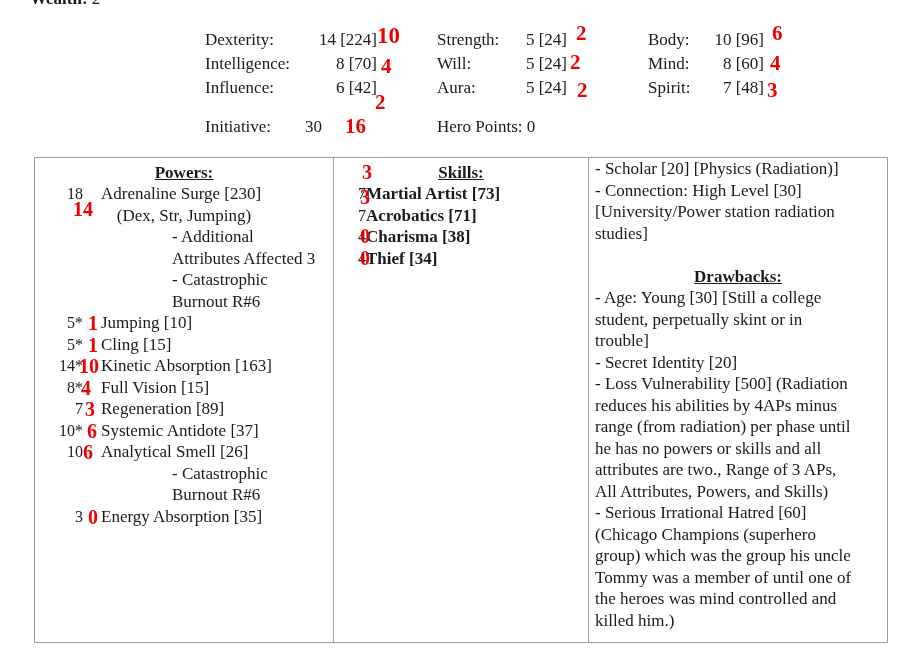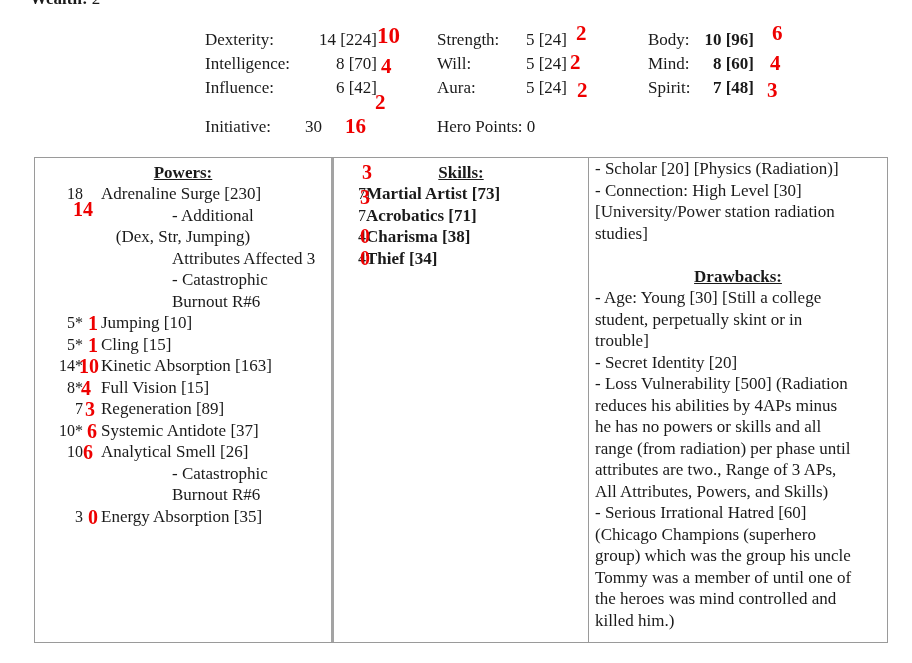--- a/index.html
+++ b/index.html
@@ -61,21 +61,21 @@
     top: 0;
   }
   .attr-val {
     position: absolute;
     top: 0;
     text-align: right;
     white-space: pre;
   }
   .c1 .attr-val { left: 86px; width: 86px; }
   .c2 .attr-val { left: 60px; width: 70px; }
-  .c3 .attr-val { left: 30px; width: 76px; font-weight: bold; }
+  .c3 .attr-val { left: 40px; width: 76px; }
 
   .redmark {
     position: absolute;
     color: #EE0000;
     font-weight: bold;
     font-family: "Liberation Serif", "DejaVu Serif", serif;
     line-height: 1;
     white-space: nowrap;
   }
 
@@ -108,21 +108,21 @@
     border: 1px solid #9a9a9a;
     box-sizing: border-box;
     display: flex;
     background: #fff;
   }
   .col {
     position: relative;
     box-sizing: border-box;
     padding: 0;
   }
-  .col-powers     { width: 299px; border-right: 3px solid #a3a3a3; }
+  .col-powers     { width: 299px; border-right: 1px solid #a3a3a3; }
   .col-skills     { width: 255px; border-right: 1px solid #9a9a9a; }
   .col-advantages { width: 298px; }
 
   .col-head {
     text-align: center;
     font-weight: bold;
     text-decoration: underline;
     font-size: 17px;
     margin-top: 5px;
     margin-bottom: 0px;
@@ -253,22 +253,22 @@
   <div class="sheet-table">
 
     <div class="col col-powers">
       <div class="col-head">Powers:</div>
 
       <div class="entry">
         <span class="num">18</span>
         <span class="redmark" style="left:38px; top:16px; font-size:20px;">14</span>
         <span class="txt">Adrenaline Surge [230]</span>
       </div>
+      <div class="cont">(Dex, Str, Jumping)</div>
       <div class="cont indent">- Additional</div>
-      <div class="cont">(Dex, Str, Jumping)</div>
       <div class="cont indent">Attributes Affected 3</div>
       <div class="cont indent">- Catastrophic</div>
       <div class="cont indent">Burnout R#6</div>
 
       <div class="entry">
         <span class="num">5*</span>
         <span class="redmark" style="left:53px; top:1px; font-size:20px;">1</span>
         <span class="txt">Jumping [10]</span>
       </div>
       <div class="entry">
@@ -344,22 +344,22 @@
 
         <div class="adv-gap"></div>
 
         <p class="adv-head">Drawbacks:</p>
         <p>- Age: Young [30] [Still a college</p>
         <p>student, perpetually skint or in</p>
         <p>trouble]</p>
         <p>- Secret Identity [20]</p>
         <p>- Loss Vulnerability [500] (Radiation</p>
         <p>reduces his abilities by 4APs minus</p>
+        <p>range (from radiation) per phase until</p>
         <p>he has no powers or skills and all</p>
-        <p>range (from radiation) per phase until</p>
         <p>attributes are two., Range of 3 APs,</p>
         <p>All Attributes, Powers, and Skills)</p>
         <p>- Serious Irrational Hatred [60]</p>
         <p>(Chicago Champions (superhero</p>
         <p>group) which was the group his uncle</p>
         <p>Tommy was a member of until one of</p>
         <p>the heroes was mind controlled and</p>
         <p>killed him.)</p>
       </div>
     </div>

